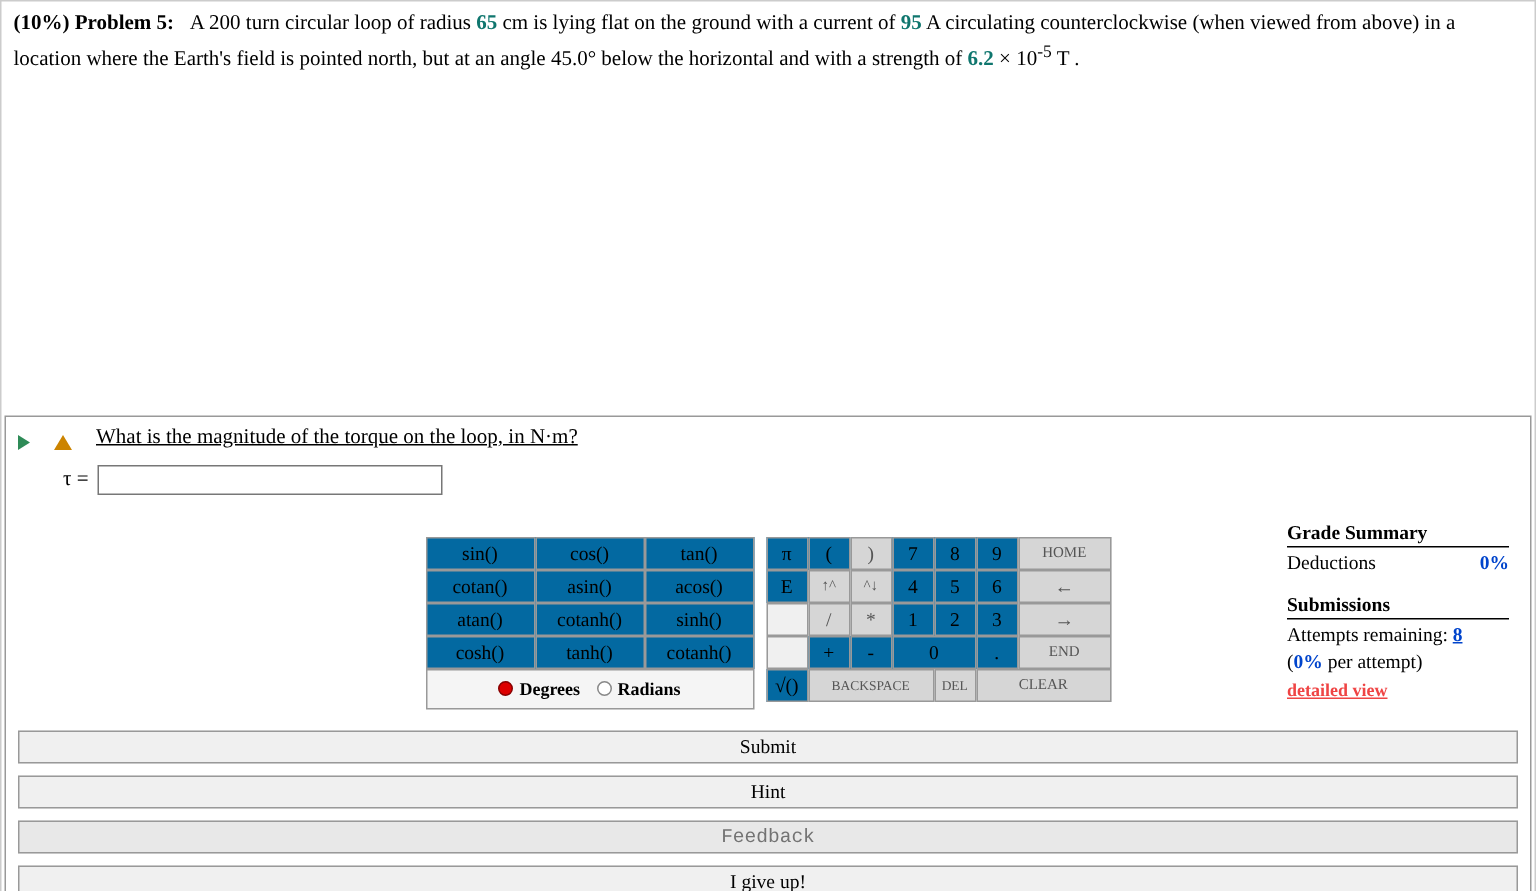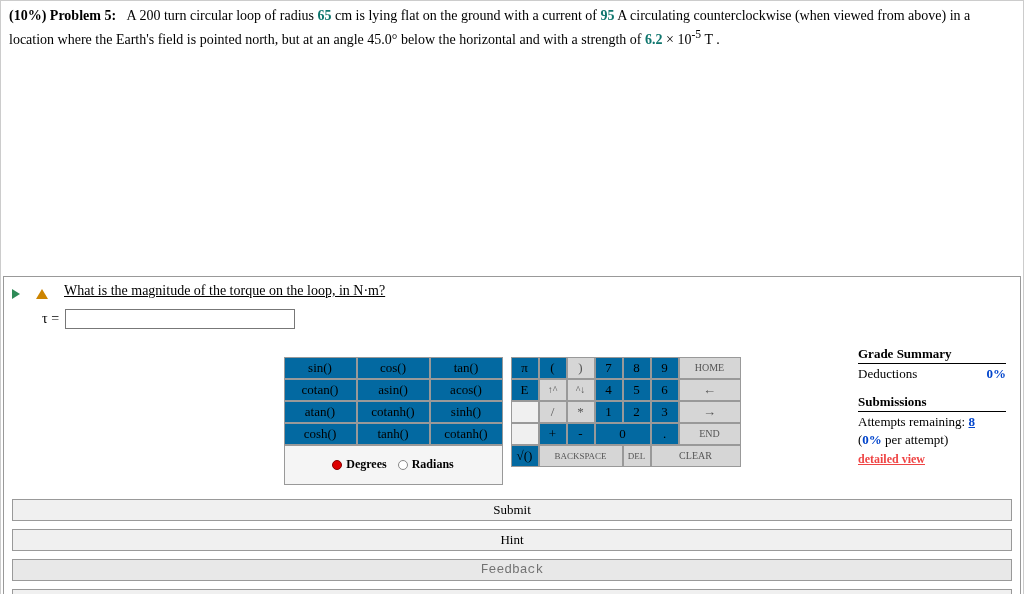--- a/index.html
+++ b/index.html
@@ -84,21 +84,21 @@
       cursor: pointer;
       padding: 0;
     }
     .mode-line {
       grid-column: 1 / span 3;
       display: flex;
       justify-content: center;
       align-items: center;
       gap: 4px;
       font-size: 12px;
-      height: 40px;
+      height: 27px;
       border: 1px solid #999;
       background: #f5f5f5;
     }
     .radio-dot {
       display: inline-block;
       width: 10px; height: 10px;
       border-radius: 50%;
       background: #d00;
       border: 1px solid #800;
     }

